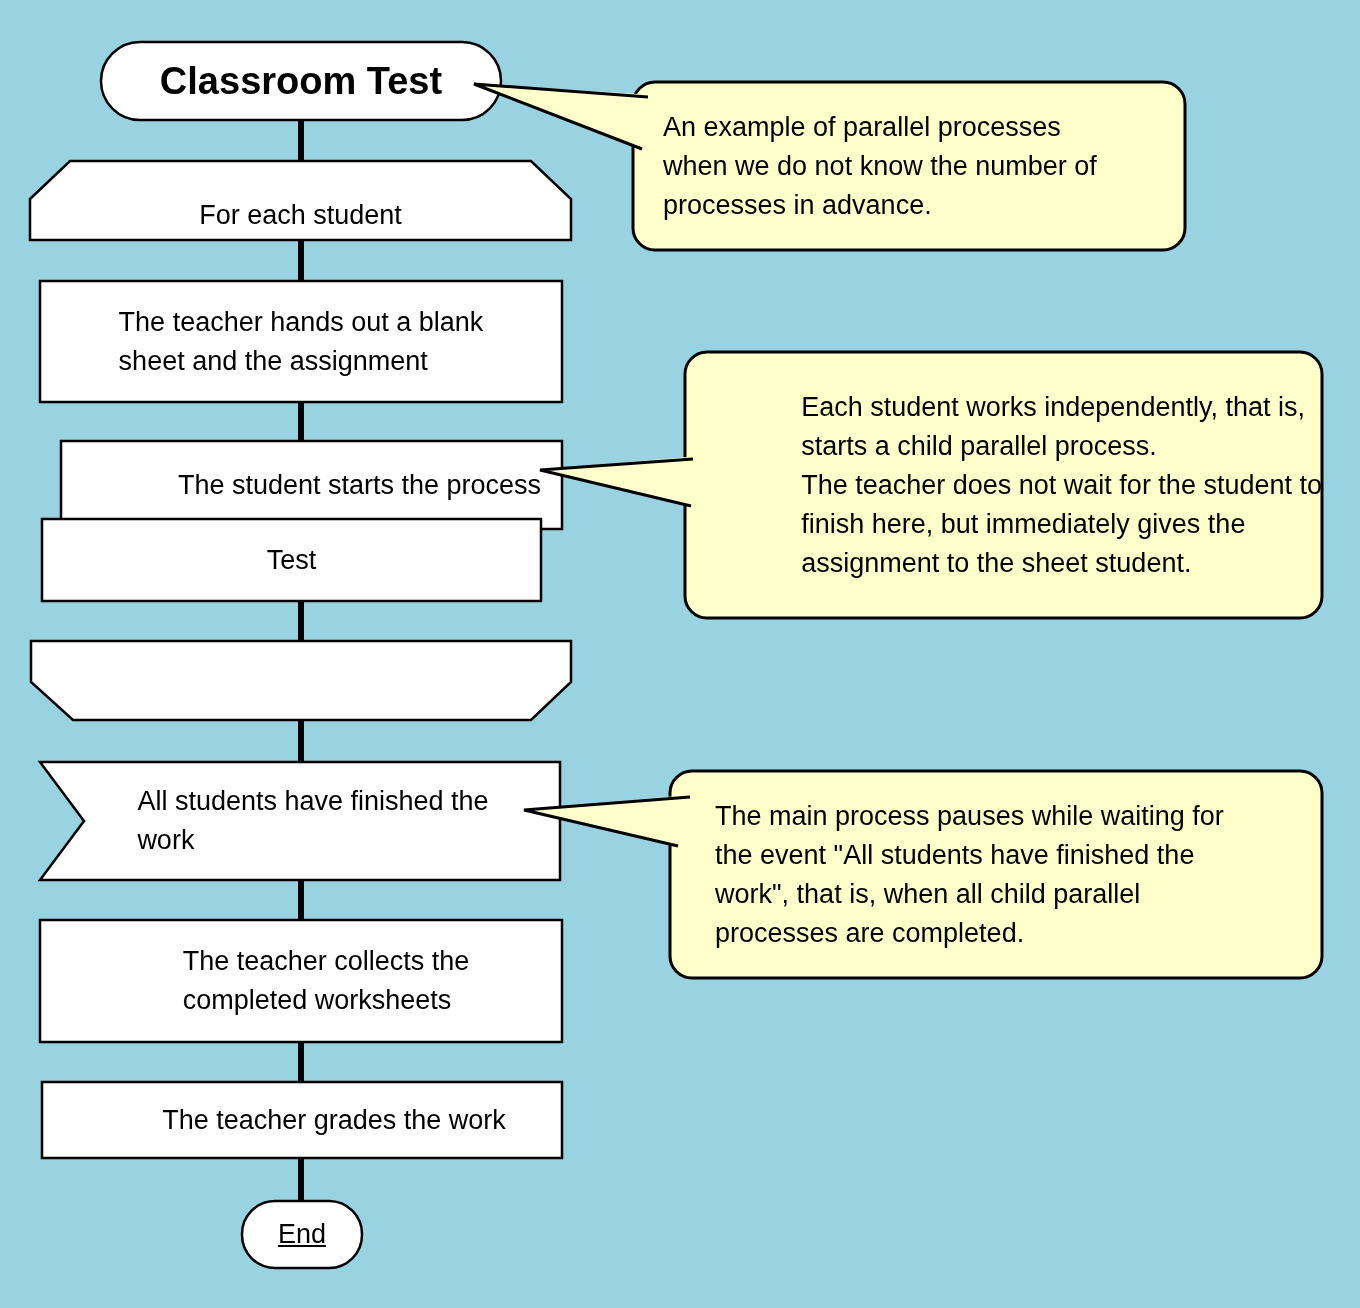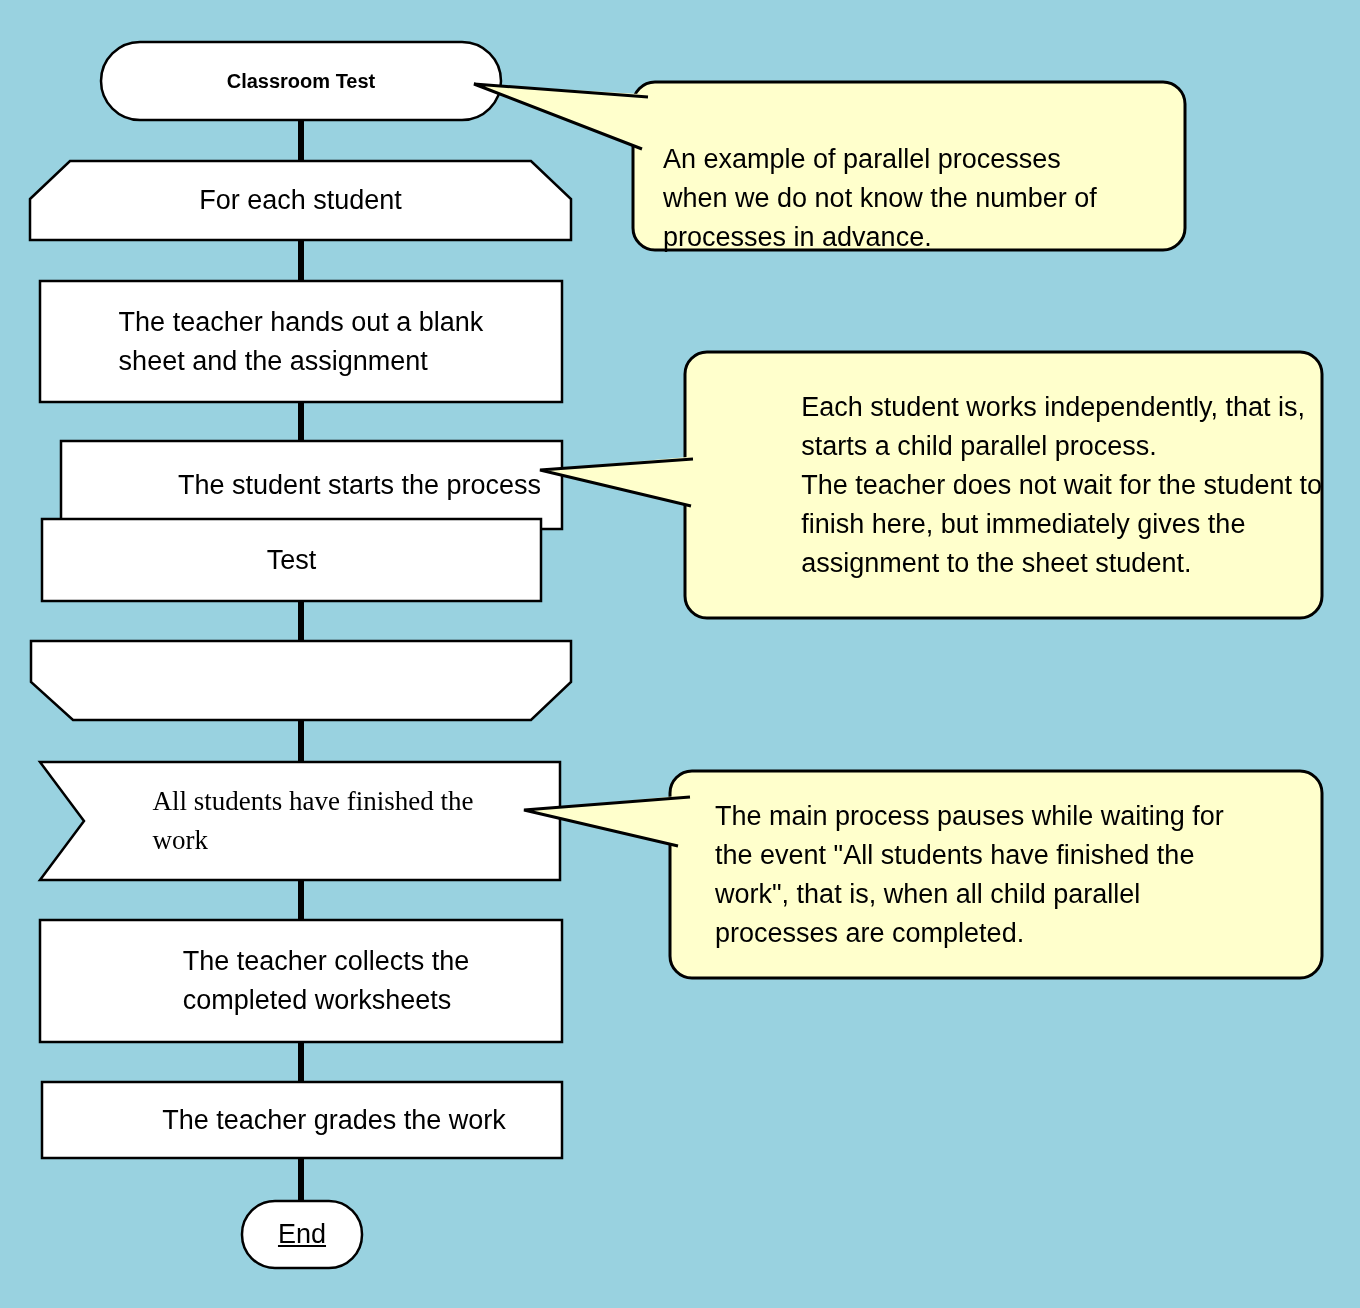--- a/index.html
+++ b/index.html
@@ -12,21 +12,21 @@
     overflow:hidden;
   }
   .shapes{position:absolute;left:0;top:0;}
   .lbl{
     position:absolute;
     display:flex;align-items:center;justify-content:center;
     font-size:27px;line-height:39px;
     white-space:nowrap;
   }
   .lbl .block{text-align:left;}
-  .title-lbl{font-weight:bold;font-size:20px;}
+  .title-lbl{font-weight:bold;font-size:38px;}
 </style>
 </head>
 <body>
 
 <div class="canvas">
 
   <svg class="shapes" width="1360" height="1308" viewBox="0 0 1360 1308">
 
     <rect x="298" y="110" width="6" height="1094" fill="#000000"></rect>
 
@@ -58,52 +58,52 @@
     <polygon points="540,470 699,456 699,508" fill="#ffffcc"></polygon>
     <path d="M693,459 L540,470 L691,506" fill="none" stroke="#000000" stroke-width="3"></path>
 
     <rect x="670" y="771" width="652" height="207" rx="22" ry="22" fill="#ffffcc" stroke="#000000" stroke-width="3"></rect>
     <polygon points="524,810 700,794 696,850" fill="#ffffcc"></polygon>
     <path d="M690,797 L524,810 L678,846" fill="none" stroke="#000000" stroke-width="3"></path>
   </svg>
 
   <div class="lbl title-lbl" style="left:101px;top:42px;width:400px;height:78px;">Classroom Test</div>
 
-  <div class="lbl" style="left:30px;top:156px;width:541px;height:88px;">For each student</div>
+  <div class="lbl" style="left:30px;top:171px;width:541px;height:88px;">For each student</div>
 
   <div class="lbl" style="left:40px;top:281px;width:522px;height:121px;">
     <div class="block">
       <div>The teacher hands out a blank</div>
       <div>sheet and the assignment</div>
     </div>
   </div>
 
   <div class="lbl" style="left:61px;top:441px;width:501px;height:88px;padding-left:48px;">The student starts the process</div>
 
   <div class="lbl" style="left:42px;top:519px;width:499px;height:82px;">Test</div>
 
-  <div class="lbl" style="left:40px;top:762px;width:520px;height:118px;padding-left:26px;box-sizing:border-box;font-family:Liberation Serif, serif;">
+  <div class="lbl" style="left:40px;top:762px;width:520px;height:118px;padding-left:26px;box-sizing:border-box;">
     <div class="block">
       <div>All students have finished the</div>
       <div>work</div>
     </div>
   </div>
 
   <div class="lbl" style="left:40px;top:920px;width:572px;height:122px;">
     <div class="block">
       <div>The teacher collects the</div>
       <div>completed worksheets</div>
     </div>
   </div>
 
   <div class="lbl" style="left:42px;top:1082px;width:520px;height:76px;margin-left:32px;">The teacher grades the work</div>
 
   <div class="lbl" style="left:242px;top:1201px;width:120px;height:67px;text-decoration:underline;">End</div>
 
-  <div class="lbl" style="left:633px;top:82px;width:552px;height:168px;padding-left:30px;box-sizing:border-box;justify-content:flex-start;margin-top:32px;">
+  <div class="lbl" style="left:633px;top:82px;width:552px;height:168px;padding-left:30px;box-sizing:border-box;justify-content:flex-start;">
     <div class="block">
       <div>An example of parallel processes</div>
       <div>when we do not know the number of</div>
       <div>processes in advance.</div>
     </div>
   </div>
 
   <div class="lbl" style="left:685px;top:352px;width:637px;height:266px;padding-left:30px;box-sizing:border-box;justify-content:flex-end;">
     <div class="block">
       <div>Each student works independently, that is,</div>

